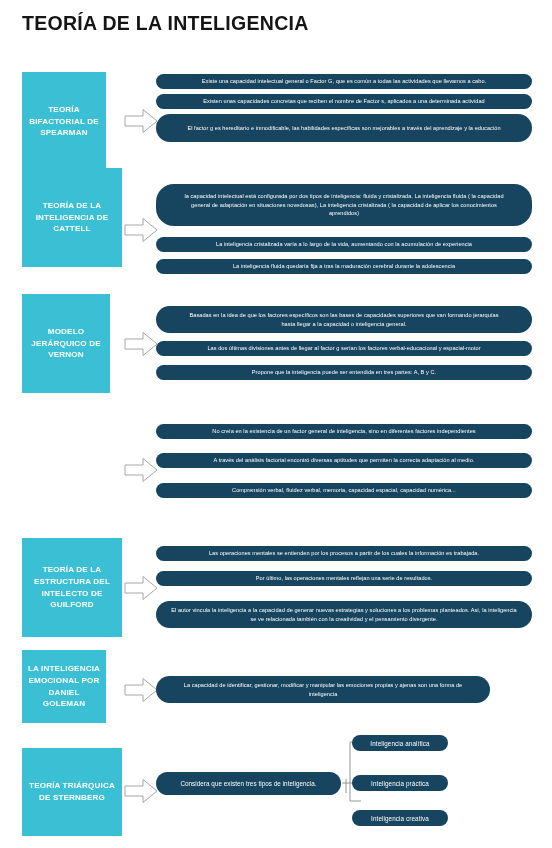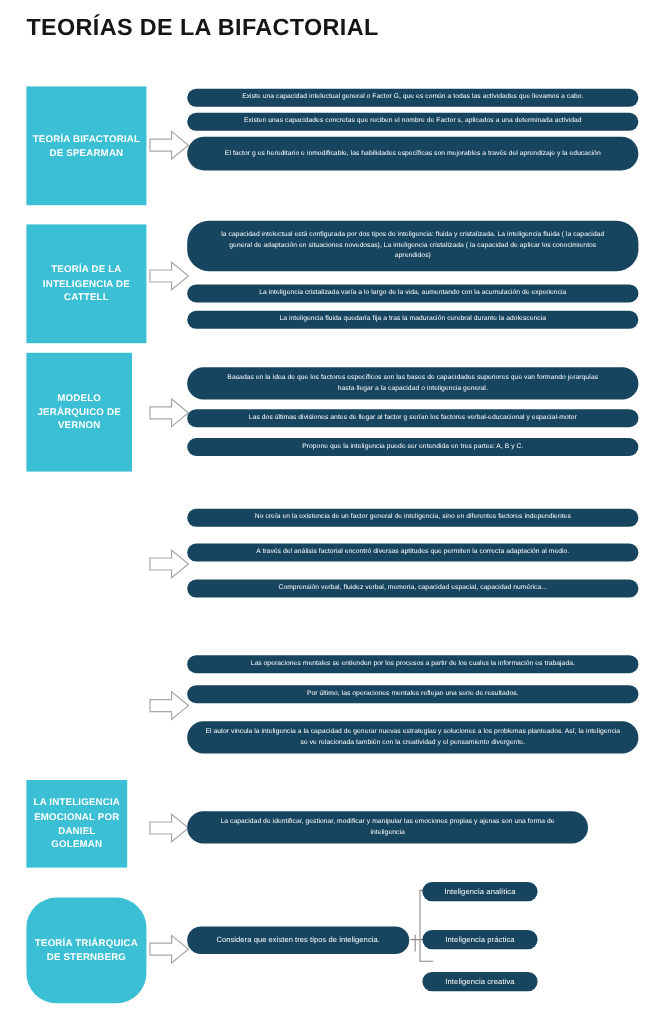--- a/index.html
+++ b/index.html
@@ -101,41 +101,41 @@
     position: absolute;
     pointer-events: none;
   }
   .connector svg { display: block; }
 </style>
 </head>
 <body>
 
 <div class="diagram">
 
-  <div id="page-title">TEORÍAS DE LA BIFACTORIAL</div>
-
-  <div class="theory-block" style="left:22px; top:72px; width:100px; height:99px;">
+  <div id="page-title">TEORÍA DE LA INTELIGENCIA</div>
+
+  <div class="theory-block" style="left:22px; top:72px; width:84px; height:99px;">
     <span>TEORÍA BIFACTORIAL DE SPEARMAN</span>
   </div>
   <div class="arrow" style="left:124px; top:108px;">
     <svg viewBox="0 0 34 26" xmlns="http://www.w3.org/2000/svg">
       <polygon points="1,8 19,8 19,1.5 33,13 19,24.5 19,18 1,18" fill="#FFFFFF" stroke="#A6A6A6" stroke-width="1"></polygon>
     </svg>
   </div>
   <div class="pill" style="left:156px; top:74px; width:376px; height:15px;">
     <span>Existe una capacidad intelectual general o Factor G, que es común a todas las actividades que llevamos a cabo.</span>
   </div>
   <div class="pill" style="left:156px; top:94px; width:376px; height:15px;">
     <span>Existen unas capacidades concretas que reciben el nombre de Factor s, aplicados a una determinada actividad</span>
   </div>
   <div class="pill multi" style="left:156px; top:114px; width:376px; height:28px; padding:3px 28px;">
     <span>El factor g es hereditario e inmodificable, las habilidades específicas son mejorables a través del aprendizaje y la educación</span>
   </div>
 
-  <div class="theory-block" style="left:22px; top:187px; width:100px; height:99px;">
+  <div class="theory-block" style="left:22px; top:168px; width:100px; height:99px;">
     <span>TEORÍA DE LA INTELIGENCIA DE CATTELL</span>
   </div>
   <div class="arrow" style="left:124px; top:217px;">
     <svg viewBox="0 0 34 26" xmlns="http://www.w3.org/2000/svg">
       <polygon points="1,8 19,8 19,1.5 33,13 19,24.5 19,18 1,18" fill="#FFFFFF" stroke="#A6A6A6" stroke-width="1"></polygon>
     </svg>
   </div>
   <div class="pill multi" style="left:156px; top:184px; width:376px; height:42px; padding:3px 26px;">
     <span>la capacidad intelectual está configurada por dos tipos de inteligencia: fluida y cristalizada. La inteligencia fluida ( la capacidad general de adaptación en situaciones novedosas), La inteligencia cristalizada ( la capacidad de aplicar los conocimientos aprendidos)</span>
   </div>
@@ -172,20 +172,23 @@
   <div class="pill" style="left:156px; top:424px; width:376px; height:15px;">
     <span>No creía en la existencia de un factor general de inteligencia, sino en diferentes factores independientes</span>
   </div>
   <div class="pill" style="left:156px; top:453px; width:376px; height:15px;">
     <span>A través del análisis factorial encontró diversas aptitudes que permiten la correcta adaptación al medio.</span>
   </div>
   <div class="pill" style="left:156px; top:483px; width:376px; height:15px;">
     <span>Comprensión verbal, fluidez verbal, memoria, capacidad espacial, capacidad numérica...</span>
   </div>
 
+  <div class="theory-block" style="left:22px; top:538px; width:100px; height:99px;">
+    <span>TEORÍA DE LA ESTRUCTURA DEL INTELECTO DE GUILFORD</span>
+  </div>
   <div class="arrow" style="left:124px; top:575px;">
     <svg viewBox="0 0 34 26" xmlns="http://www.w3.org/2000/svg">
       <polygon points="1,8 19,8 19,1.5 33,13 19,24.5 19,18 1,18" fill="#FFFFFF" stroke="#A6A6A6" stroke-width="1"></polygon>
     </svg>
   </div>
   <div class="pill" style="left:156px; top:546px; width:376px; height:15px;">
     <span>Las operaciones mentales se entienden por los procesos a partir de los cuales la información es trabajada.</span>
   </div>
   <div class="pill" style="left:156px; top:571px; width:376px; height:15px;">
     <span>Por último, las operaciones mentales reflejan una serie de resultados.</span>
@@ -199,21 +202,21 @@
   </div>
   <div class="arrow" style="left:124px; top:677px;">
     <svg viewBox="0 0 34 26" xmlns="http://www.w3.org/2000/svg">
       <polygon points="1,8 19,8 19,1.5 33,13 19,24.5 19,18 1,18" fill="#FFFFFF" stroke="#A6A6A6" stroke-width="1"></polygon>
     </svg>
   </div>
   <div class="pill multi" style="left:156px; top:676px; width:334px; height:27px; padding:3px 22px;">
     <span>La capacidad de identificar, gestionar, modificar y manipular las emociones propias y ajenas son una forma de inteligencia</span>
   </div>
 
-  <div class="theory-block" style="left:22px; top:748px; width:100px; height:88px;border-radius:25px;">
+  <div class="theory-block" style="left:22px; top:748px; width:100px; height:88px;">
     <span>TEORÍA TRIÁRQUICA DE STERNBERG</span>
   </div>
   <div class="arrow" style="left:124px; top:778px;">
     <svg viewBox="0 0 34 26" xmlns="http://www.w3.org/2000/svg">
       <polygon points="1,8 19,8 19,1.5 33,13 19,24.5 19,18 1,18" fill="#FFFFFF" stroke="#A6A6A6" stroke-width="1"></polygon>
     </svg>
   </div>
   <div class="pill" style="left:156px; top:772px; width:185px; height:23px; font-size:6.3px;">
     <span>Considera que existen tres tipos de inteligencia.</span>
   </div>

